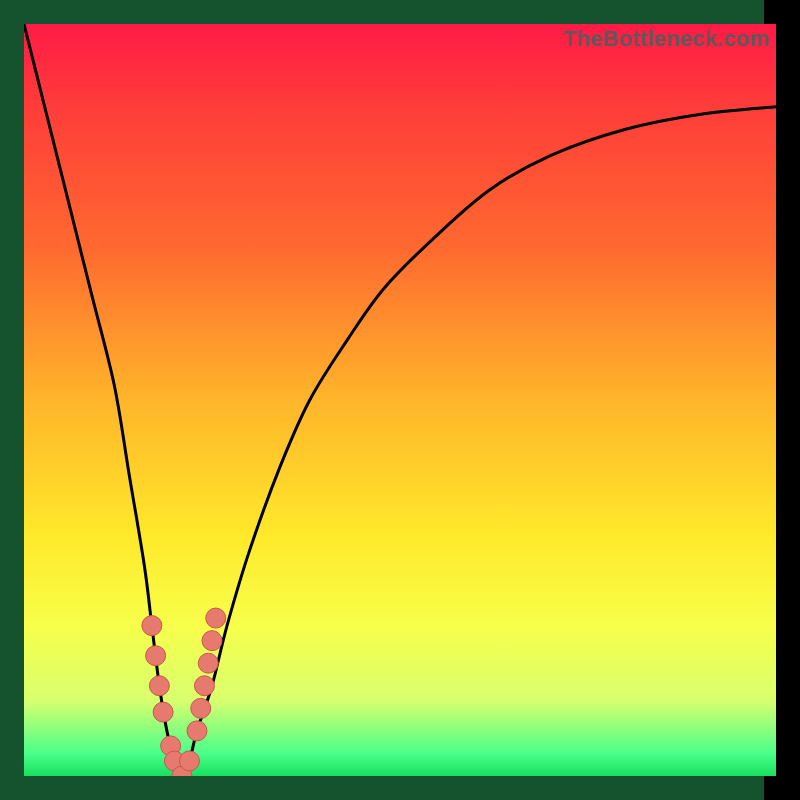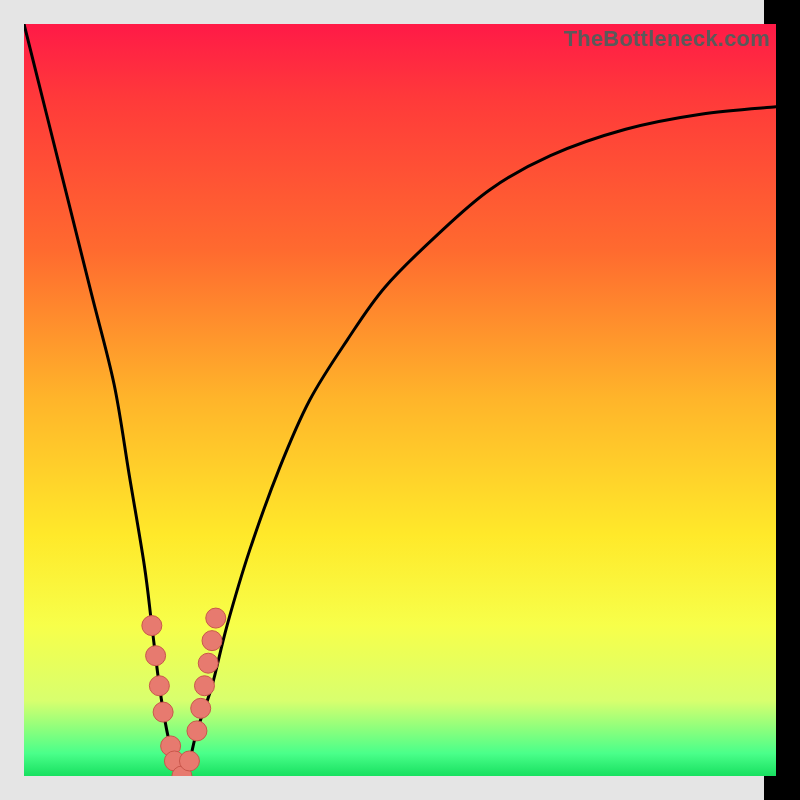--- a/index.html
+++ b/index.html
@@ -8,21 +8,21 @@
     width: 800px;
     height: 800px;
     overflow: hidden;
     font-family: Arial, Helvetica, sans-serif;
     background: #000;
   }
   .frame {
     position: relative;
     width: 764px;
     height: 800px;
-    background: #e5e5e5;
+    background: #14532d;
   }
   .plot-area {
     position: absolute;
     left: 24px;
     top: 24px;
     width: 752px;
     height: 752px;
     
     background: linear-gradient(to bottom,
       #ff1a47 0%,

